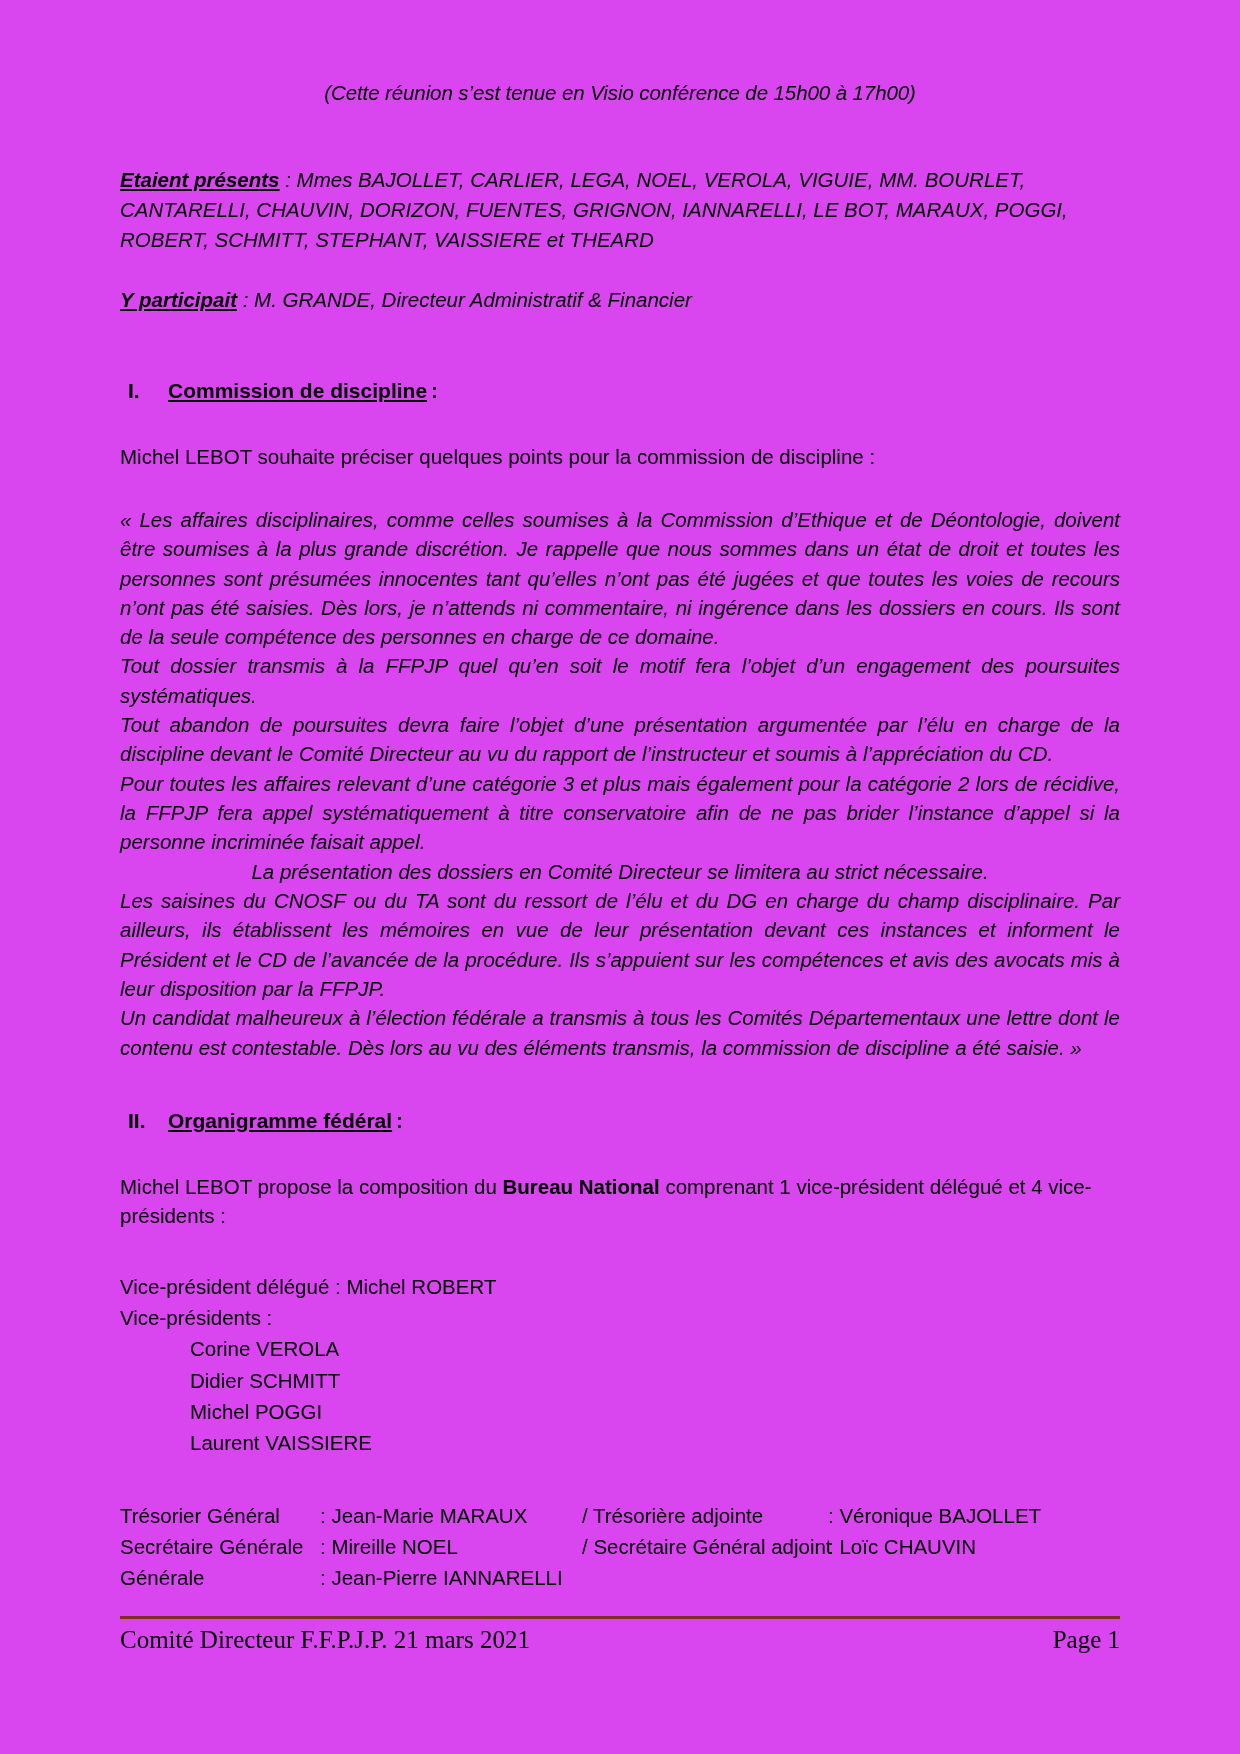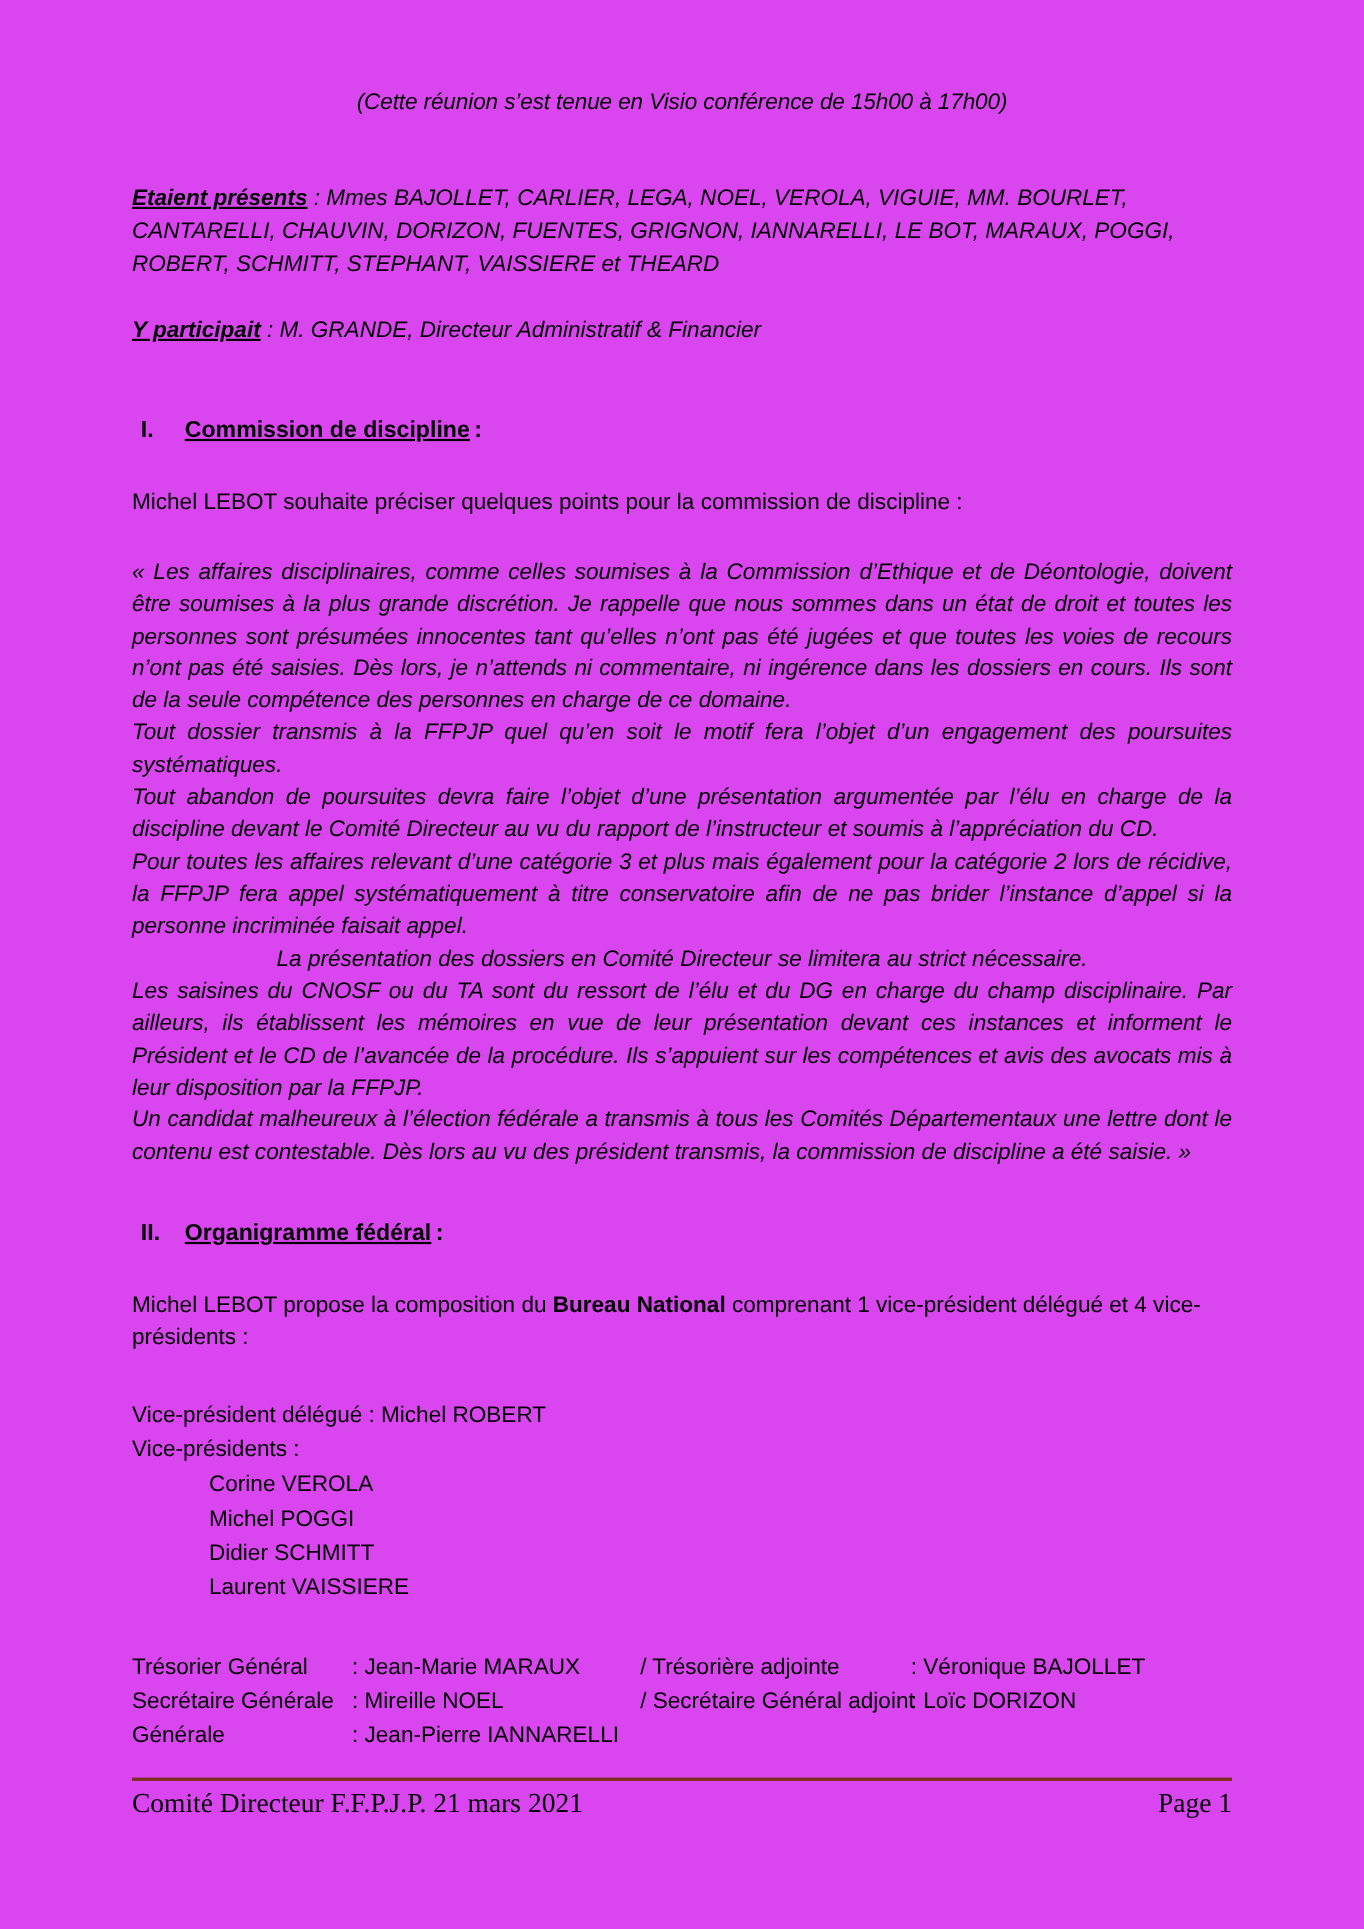--- a/index.html
+++ b/index.html
@@ -162,51 +162,51 @@
 
     <p class="plain-line indent">Michel LEBOT souhaite préciser quelques points pour la commission de discipline :</p>
 
     <div class="quote-block indent">
       <p>«  Les affaires disciplinaires, comme celles soumises à la Commission d’Ethique et de Déontologie, doivent être soumises à la plus grande discrétion. Je rappelle que nous sommes dans un état de droit et toutes les personnes sont présumées innocentes tant qu’elles n’ont pas été jugées et que toutes les voies de recours n’ont pas été saisies. Dès lors, je n’attends ni commentaire, ni ingérence dans les dossiers en cours. Ils sont de la seule compétence des personnes en charge de ce domaine.</p>
       <p>Tout dossier transmis à la FFPJP quel qu’en soit le motif fera l’objet d’un engagement des poursuites systématiques.</p>
       <p>Tout abandon de poursuites devra faire l’objet d’une présentation argumentée par l’élu en charge de la discipline devant le Comité Directeur au vu du rapport de l’instructeur et soumis à l’appréciation du CD.</p>
       <p>Pour toutes les affaires relevant d’une catégorie 3 et plus mais également pour la catégorie 2 lors de récidive, la FFPJP fera appel systématiquement à titre conservatoire afin de ne pas brider l’instance d’appel si la personne incriminée faisait appel.</p>
       <p class="nojust">La présentation des dossiers en Comité Directeur se limitera au strict nécessaire.</p>
       <p>Les saisines du CNOSF ou du TA sont du ressort de l’élu et du DG en charge du champ disciplinaire. Par ailleurs, ils établissent les mémoires en vue de leur présentation devant ces instances et informent le Président et le CD de l’avancée de la procédure. Ils s’appuient sur les compétences et avis des avocats mis à leur disposition par la FFPJP.</p>
-      <p>Un candidat malheureux à l’élection fédérale a transmis à tous les Comités Départementaux une lettre dont le contenu est contestable. Dès lors au vu des président transmis, la commission de discipline a été saisie. »</p>
+      <p>Un candidat malheureux à l’élection fédérale a transmis à tous les Comités Départementaux une lettre dont le contenu est contestable. Dès lors au vu des éléments transmis, la commission de discipline a été saisie. »</p>
     </div>
 
     <div class="section-head">
       <span class="numeral">II.</span>
       <span><span class="headtext">Organigramme fédéral</span><span class="headtail">:</span></span>
     </div>
 
     <p class="org-para indent"><span>Michel LEBOT propose la composition du </span><b>Bureau National</b><span> comprenant 1 vice-président délégué et 4 vice-présidents :</span></p>
 
     <div class="roles-list indent">
       <div>Vice-président délégué : Michel ROBERT</div>
       <div>Vice-présidents :</div>
       <div class="sub">Corine VEROLA</div>
+      <div class="sub">Didier SCHMITT</div>
       <div class="sub">Michel POGGI</div>
-      <div class="sub">Didier SCHMITT</div>
       <div class="sub">Laurent VAISSIERE</div>
     </div>
 
     <div class="table-rows indent">
       <div class="trow">
         <span class="c1">Trésorier Général</span>
         <span class="c2">: Jean-Marie MARAUX</span>
         <span class="c3">/ Trésorière adjointe</span>
         <span class="c4">: Véronique BAJOLLET</span>
       </div>
       <div class="trow">
         <span class="c1">Secrétaire Générale</span>
         <span class="c2">: Mireille NOEL</span>
         <span class="c3">/ Secrétaire Général adjoint</span>
-        <span class="c4">: Loïc DORIZON</span>
+        <span class="c4">: Loïc CHAUVIN</span>
       </div>
       <div class="trow">
         <span class="c1">Générale</span>
         <span class="c2">: Jean-Pierre IANNARELLI</span>
         <span class="c3"></span>
         <span class="c4"></span>
       </div>
     </div>
 
   </div>

